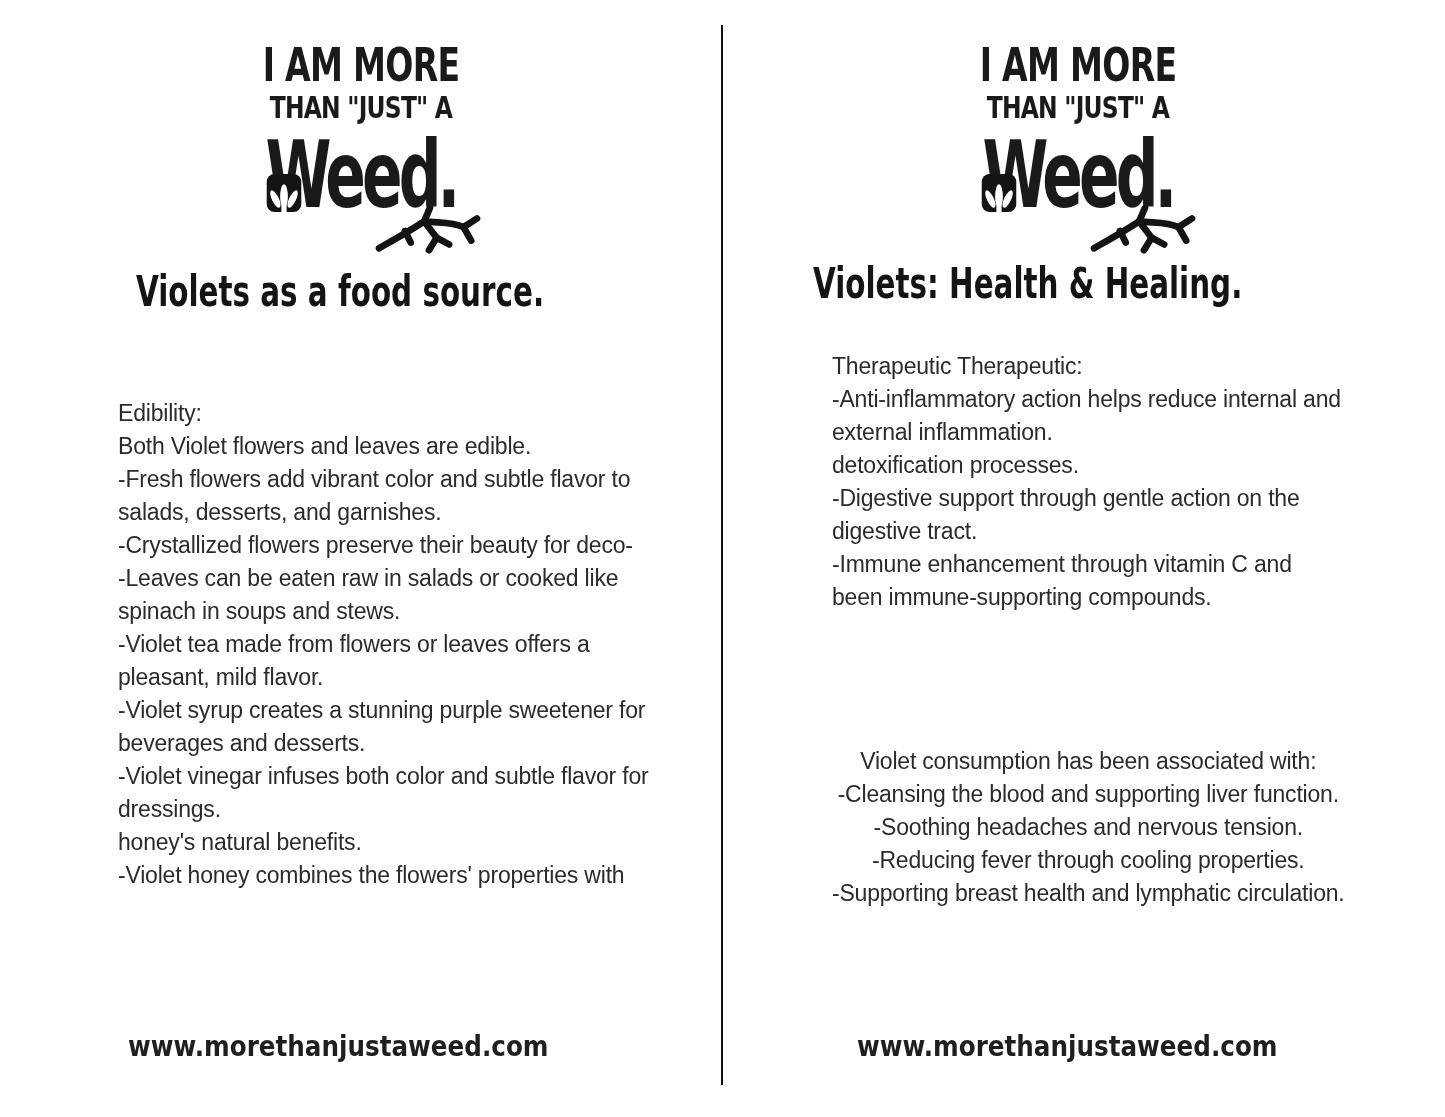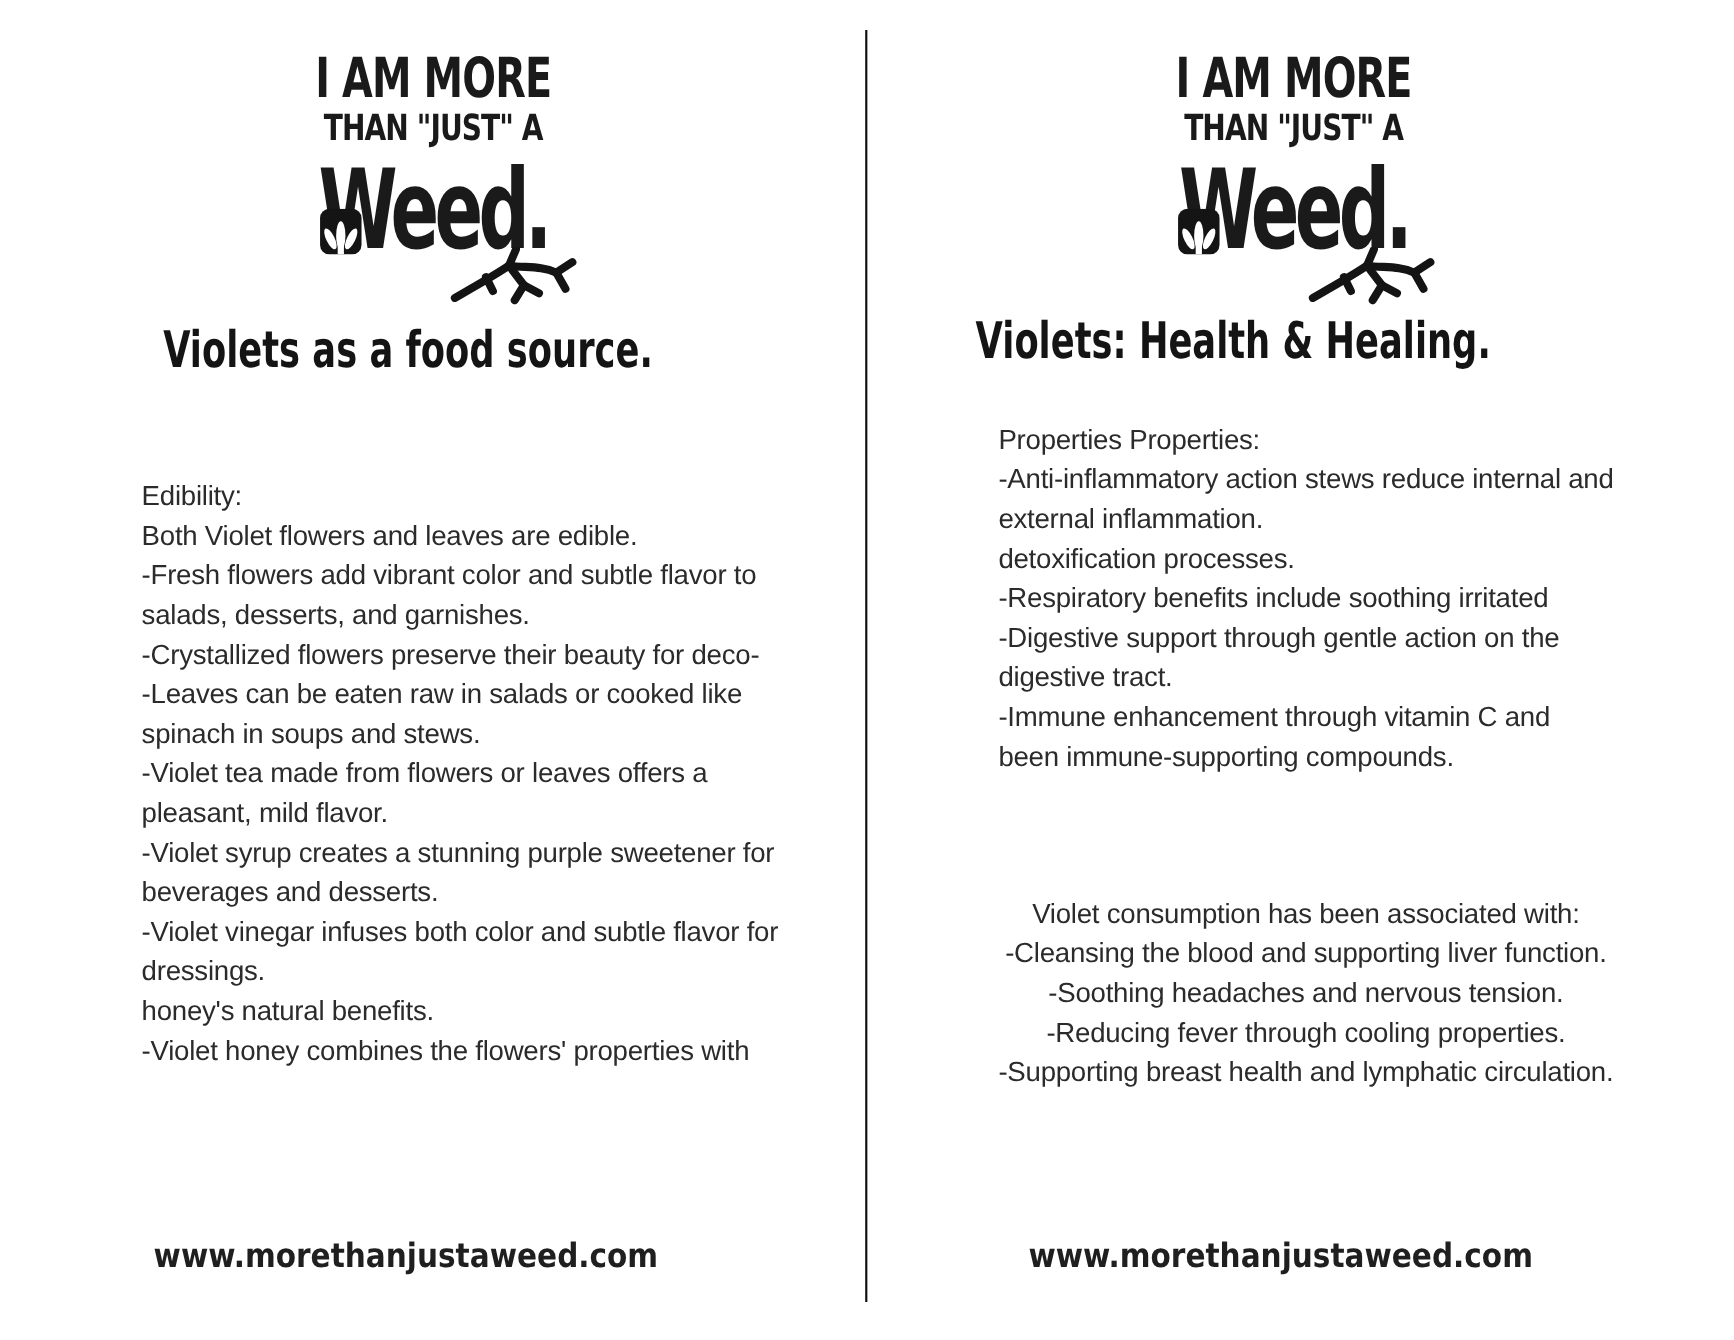--- a/index.html
+++ b/index.html
@@ -149,25 +149,24 @@
     <path class="ink-stroke" d="M92,22 L100,36"></path>
     <path class="ink-stroke" d="M51,16 L64,33"></path>
     <path class="ink-stroke" d="M64,33 L56,46"></path>
     <path class="ink-stroke" d="M64,33 L77,40"></path>
     <path class="ink-stroke" d="M31,26 L37,38"></path>
   </svg>
 
   <h1 class="page-title">Violets: Health &amp; Healing.</h1>
 
   <div class="body-text body-p1">
-      <div class="text-line">Properties Properties:</div>
-      <div class="text-line">-Anti-inflammatory action stews reduce internal and</div>
+      <div class="text-line">Therapeutic Therapeutic:</div>
+      <div class="text-line">-Anti-inflammatory action helps reduce internal and</div>
       <div class="text-line">external inflammation.</div>
       <div class="text-line">detoxification processes.</div>
-      <div class="text-line">-Respiratory benefits include soothing irritated</div>
       <div class="text-line">-Digestive support through gentle action on the</div>
       <div class="text-line">digestive tract.</div>
       <div class="text-line">-Immune enhancement through vitamin C and</div>
       <div class="text-line">been immune-supporting compounds.</div>
     </div>
 
   <div class="body-text body-p2">
       <div class="text-line">Violet consumption has been associated with:</div>
       <div class="text-line">-Cleansing the blood and supporting liver function.</div>
       <div class="text-line">-Soothing headaches and nervous tension.</div>

